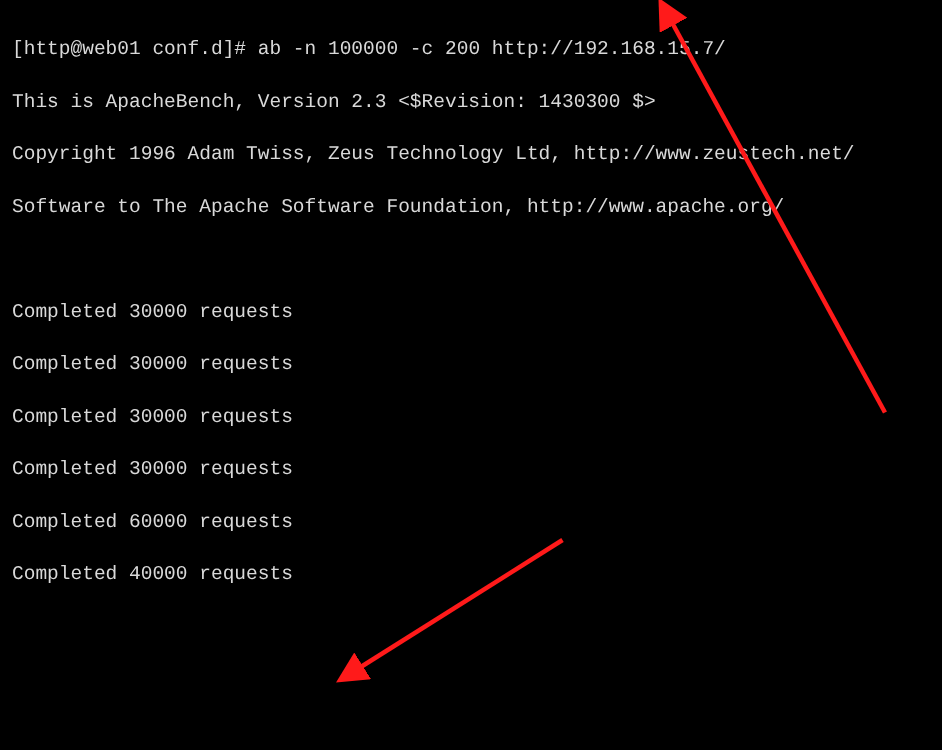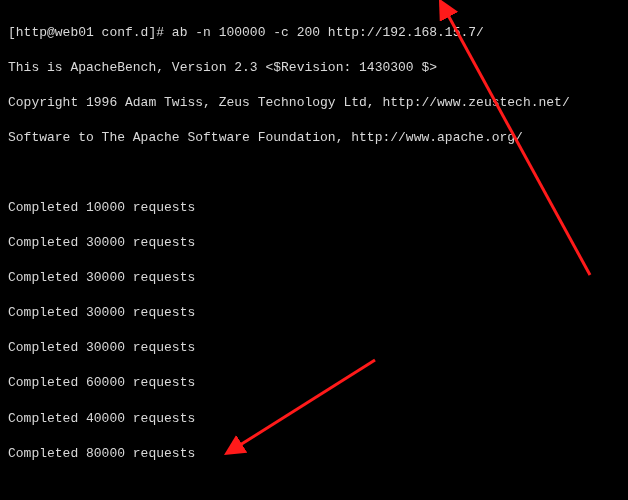--- a/index.html
+++ b/index.html
@@ -33,28 +33,26 @@
 </style>
 </head>
 <body>
 
 <div class="terminal">
 <span class="line"><span>[http@web01 conf.d]# </span><span>ab -n 100000 -c 200 http://192.168.15.7/</span></span>
 <span class="line">This is ApacheBench, Version 2.3 &lt;$Revision: 1430300 $&gt;</span>
 <span class="line">Copyright 1996 Adam Twiss, Zeus Technology Ltd, http://www.zeustech.net/</span>
 <span class="line">Software to The Apache Software Foundation, http://www.apache.org/</span>
 <span class="line"> </span>
-<span class="line">Completed 10000 requests</span>
 <span class="line">Completed 30000 requests</span>
 <span class="line">Completed 30000 requests</span>
 <span class="line">Completed 30000 requests</span>
 <span class="line">Completed 30000 requests</span>
 <span class="line">Completed 60000 requests</span>
 <span class="line">Completed 40000 requests</span>
-<span class="line">Completed 80000 requests</span>
 
 
 
 
 
 
 
 
 
 

